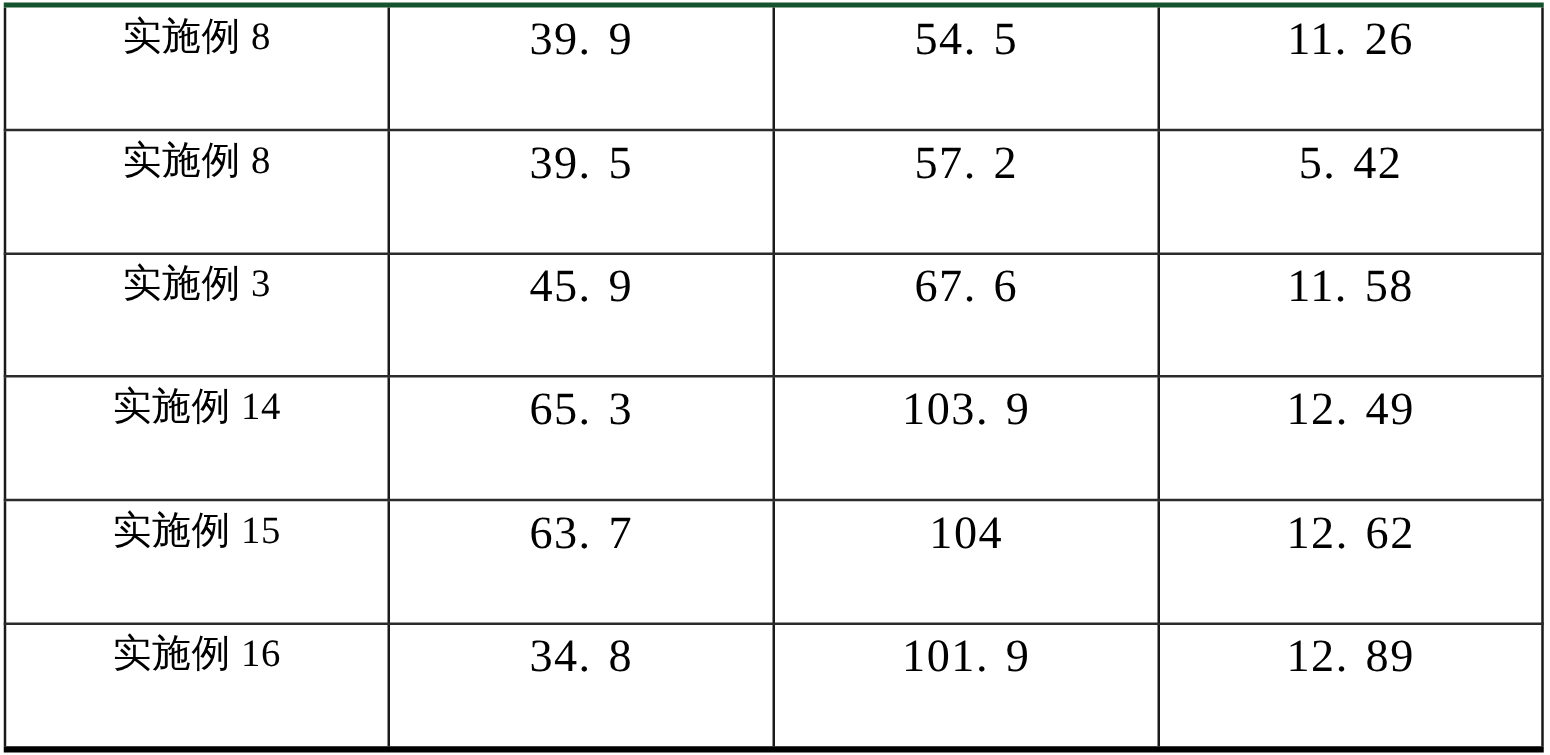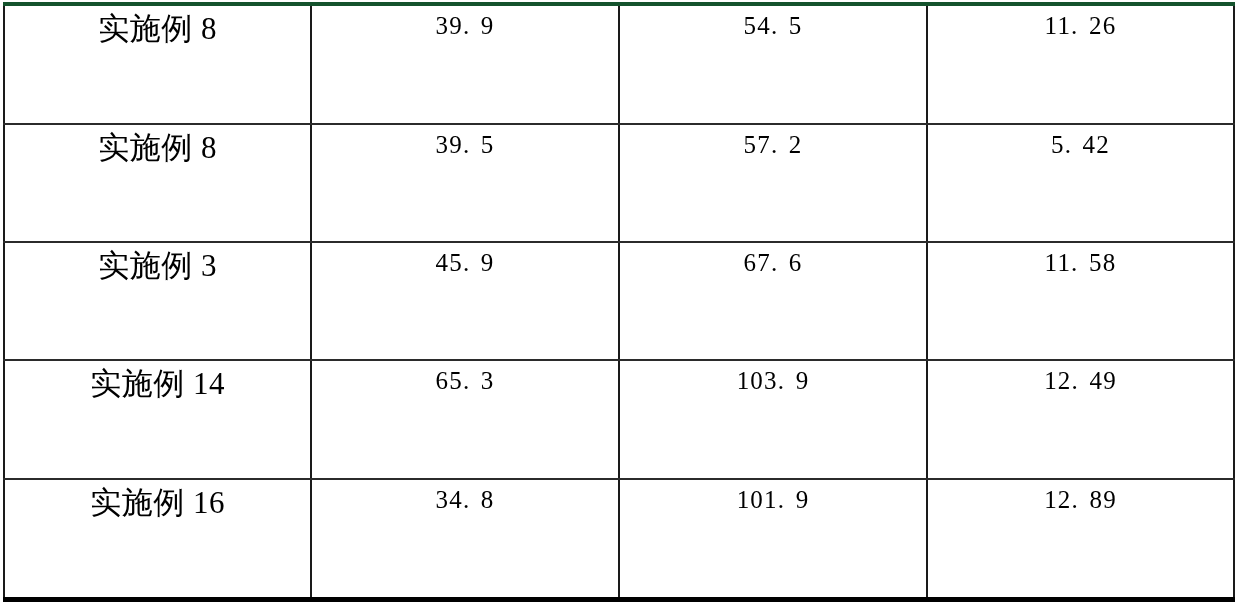--- a/index.html
+++ b/index.html
@@ -65,21 +65,21 @@
     line-height: 1.0;
     white-space: nowrap;
   }
 
   .label-cell .cell-text {
     font-size: 31px;
     letter-spacing: 0.5px;
   }
 
   .value-cell .cell-text {
-    font-size: 25px;
+    font-size: 37px;
     
     letter-spacing: 1.2px;
     word-spacing: 3px;
   }
 </style>
 </head>
 <body>
 
 <div id="patent-table-wrap">
   <table class="patent-table">
@@ -147,20 +147,34 @@
             <span class="cell-text">65. 3</span>
           </td>
         <td class="value-cell">
             <span class="cell-text">103. 9</span>
           </td>
         <td class="value-cell">
             <span class="cell-text">12. 49</span>
           </td>
       </tr>
 
+      <tr>
+        <td class="label-cell">
+            <span class="cell-text">实施例 15</span>
+          </td>
+        <td class="value-cell">
+            <span class="cell-text">63. 7</span>
+          </td>
+        <td class="value-cell">
+            <span class="cell-text">104</span>
+          </td>
+        <td class="value-cell">
+            <span class="cell-text">12. 62</span>
+          </td>
+      </tr>
 
       <tr>
         <td class="label-cell">
             <span class="cell-text">实施例 16</span>
           </td>
         <td class="value-cell">
             <span class="cell-text">34. 8</span>
           </td>
         <td class="value-cell">
             <span class="cell-text">101. 9</span>

